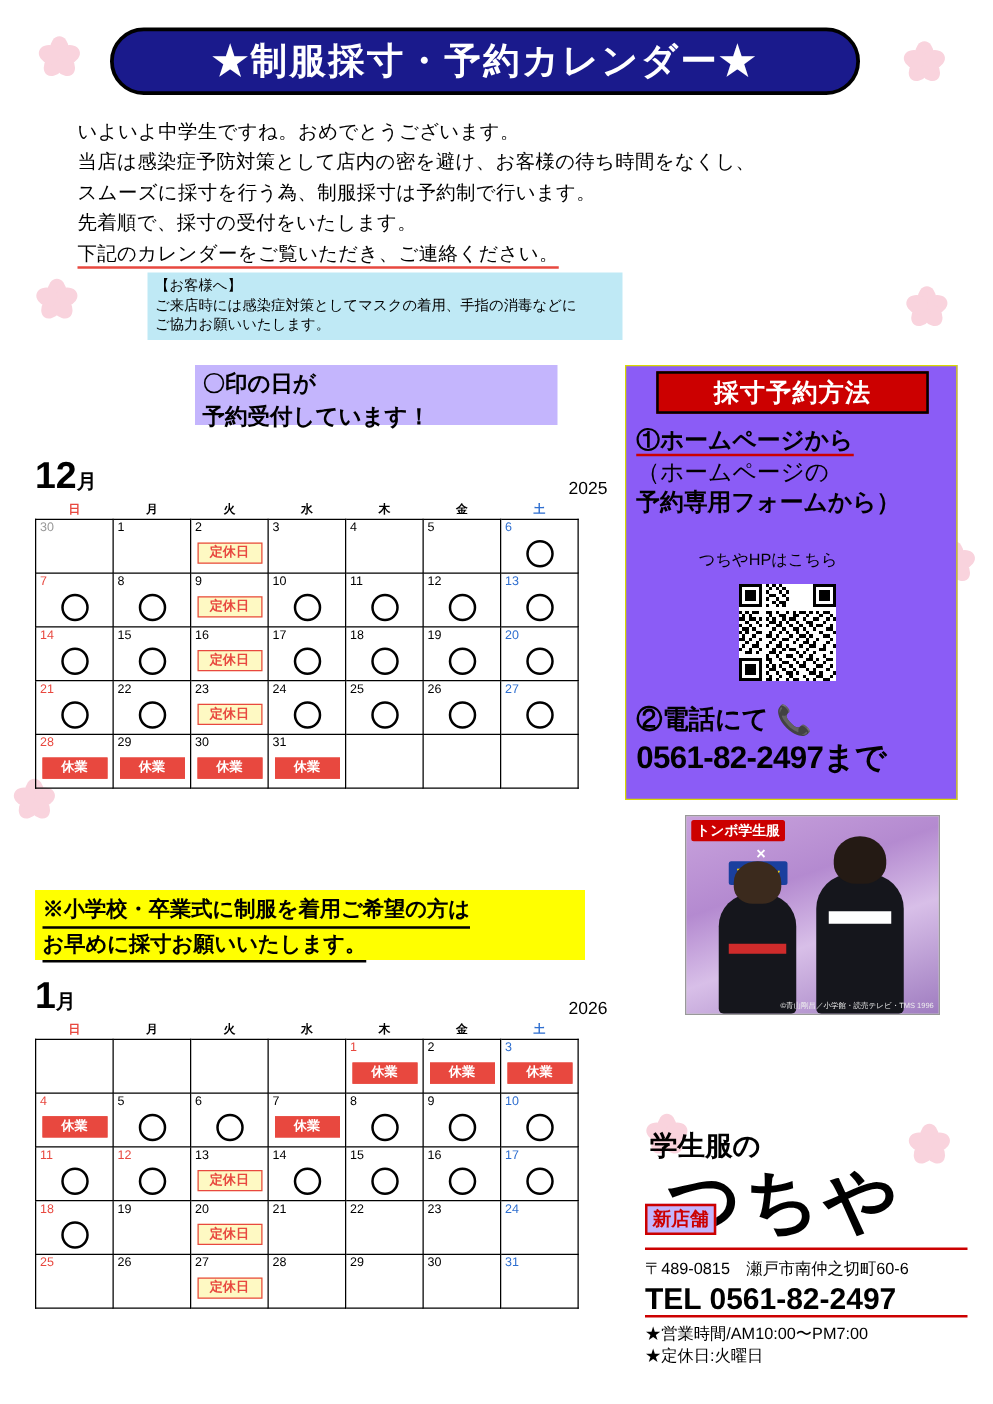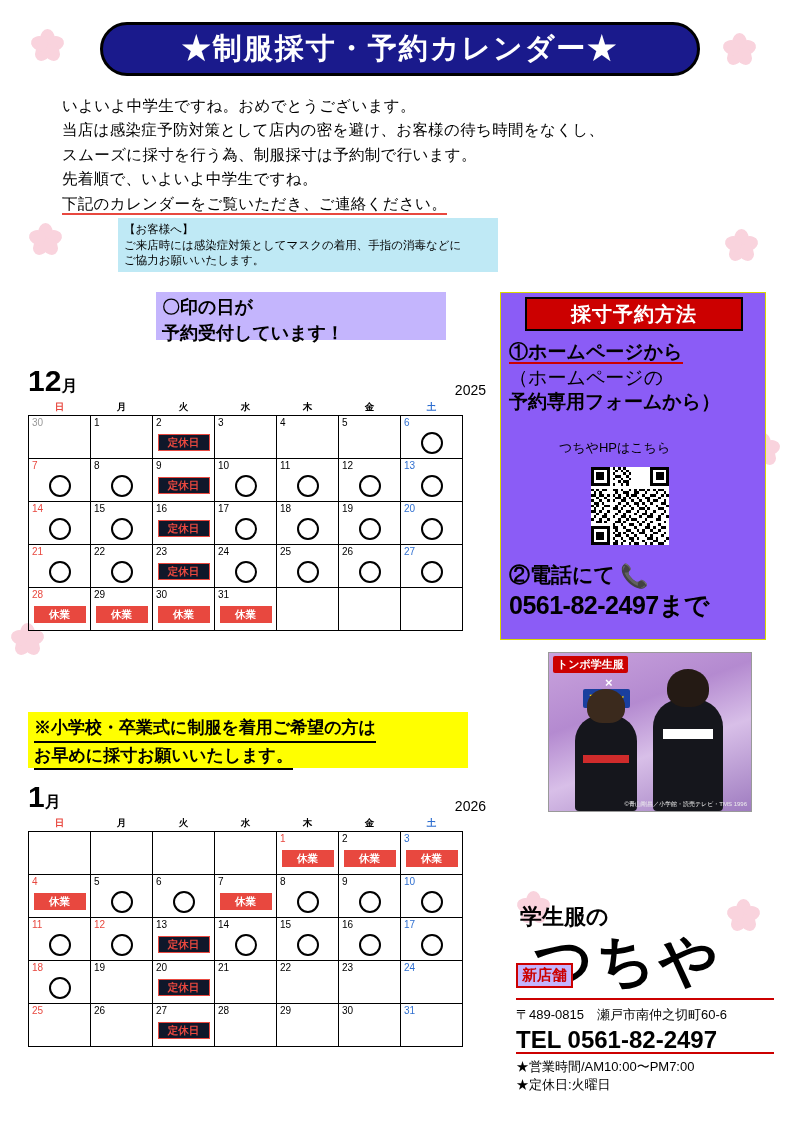--- a/index.html
+++ b/index.html
@@ -23,21 +23,21 @@
     transform-origin: 50% 100%;
   }
   .sakura span:nth-child(1){ transform: rotate(0deg); }
   .sakura span:nth-child(2){ transform: rotate(72deg); }
   .sakura span:nth-child(3){ transform: rotate(144deg); }
   .sakura span:nth-child(4){ transform: rotate(216deg); }
   .sakura span:nth-child(5){ transform: rotate(288deg); }
 
   
   .title-wrap {
-    position:absolute; left:100px; top:22px; width:600px; height:54px;
+    position:absolute; left:88px; top:22px; width:600px; height:54px;
     background:#1a1a8c; border:3px solid #000; border-radius:28px;
     display:flex; align-items:center; justify-content:center;
   }
   .title-wrap .title {
     color:#fff; font-size:29px; font-weight:bold; letter-spacing:2px;
     white-space:nowrap;
   }
 
   
   .intro { position:absolute; left:62px; top:96px; width:640px; }
@@ -82,21 +82,21 @@
   td.empty { border:none; }
   .dnum { font-size:10px; padding:1px 0 0 3px; line-height:11px; }
   .sun .dnum, .dnum.sun { color:#e8483f; }
   .sat .dnum, .dnum.sat { color:#2f6fd0; }
   .cellbody { position:absolute; left:0; right:0; top:12px; bottom:0;
               display:flex; align-items:center; justify-content:center; }
   .circle { width:22px; height:22px; border:2px solid #000; border-radius:50%; }
   .tag {
     border:1.5px solid #e8483f; color:#e8483f; font-size:10.5px; font-weight:bold;
     padding:1px 2px; line-height:13px; width:52px; text-align:center;
-    background:#0f172a;
+    background:#fef9c3;
   }
   .tag.kyu { background:#e8483f; color:#fff; border-color:#e8483f; }
   th.sun { color:#e8483f; }
   th.sat { color:#2f6fd0; }
 
   
   .rbox {
     position:absolute; left:500px; top:292px; width:266px; height:348px;
     background:#8b5cf6; border:1px solid #d9d900;
   }
@@ -217,21 +217,21 @@
     </div>
 
   <div class="title-wrap">
     <div class="title">★制服採寸・予約カレンダー★</div>
   </div>
 
   <div class="intro">
     <p>いよいよ中学生ですね。おめでとうございます。</p>
     <p>当店は感染症予防対策として店内の密を避け、お客様の待ち時間をなくし、</p>
     <p>スムーズに採寸を行う為、制服採寸は予約制で行います。</p>
-    <p>先着順で、いよいよ中学生ですね。</p>
+    <p>先着順で、採寸の受付をいたします。</p>
     <p class="underline">下記のカレンダーをご覧いただき、ご連絡ください。</p>
   </div>
 
   <div class="notice">
     <div>【お客様へ】</div>
     <div>ご来店時には感染症対策としてマスクの着用、手指の消毒などに</div>
     <div>ご協力お願いいたします。</div>
   </div>
 
   <div class="marker-maru">

